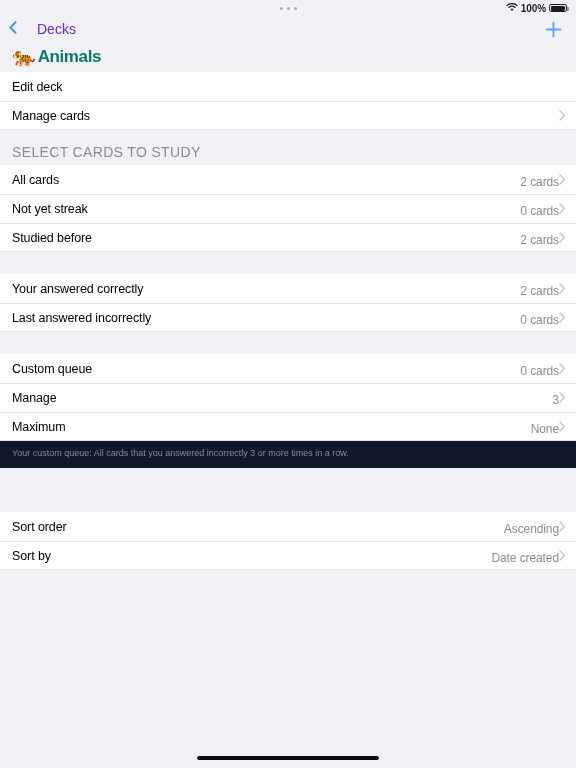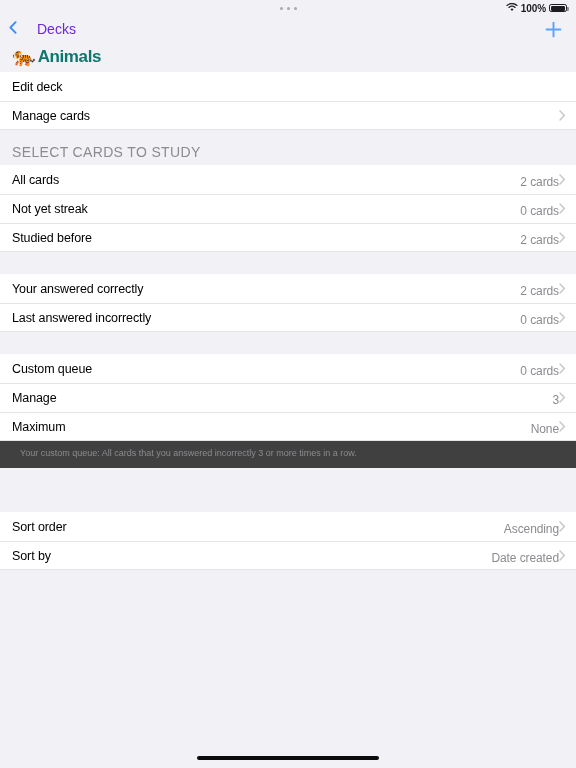--- a/index.html
+++ b/index.html
@@ -107,22 +107,22 @@
 
   .sec-header {
     background:#f2f1f6;
     padding:14px 12px 5px 12px;
     font-size:14px;
     letter-spacing:.35px;
     color:#8b8b90;
     text-transform:uppercase;
   }
   .sec-footer {
-    background:#404040;
-    padding:7px 12px 9px 20px;
+    background:#0f172a;
+    padding:7px 12px 9px 12px;
     font-size:9px;
     color:#8b8b90;
     line-height:1.25;
   }
 
   .row {
     position:relative;
     height:29px;
     display:flex; align-items:center;
     padding:0 10px 0 12px;

